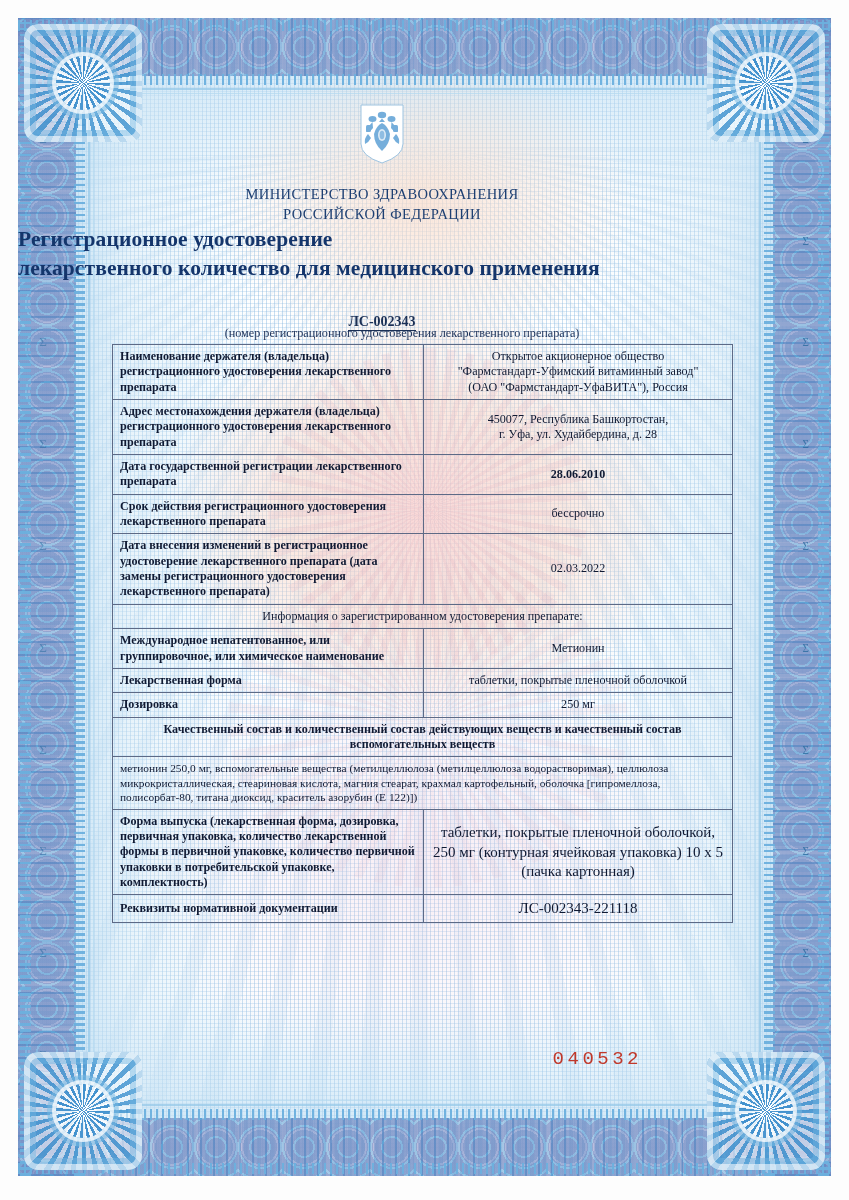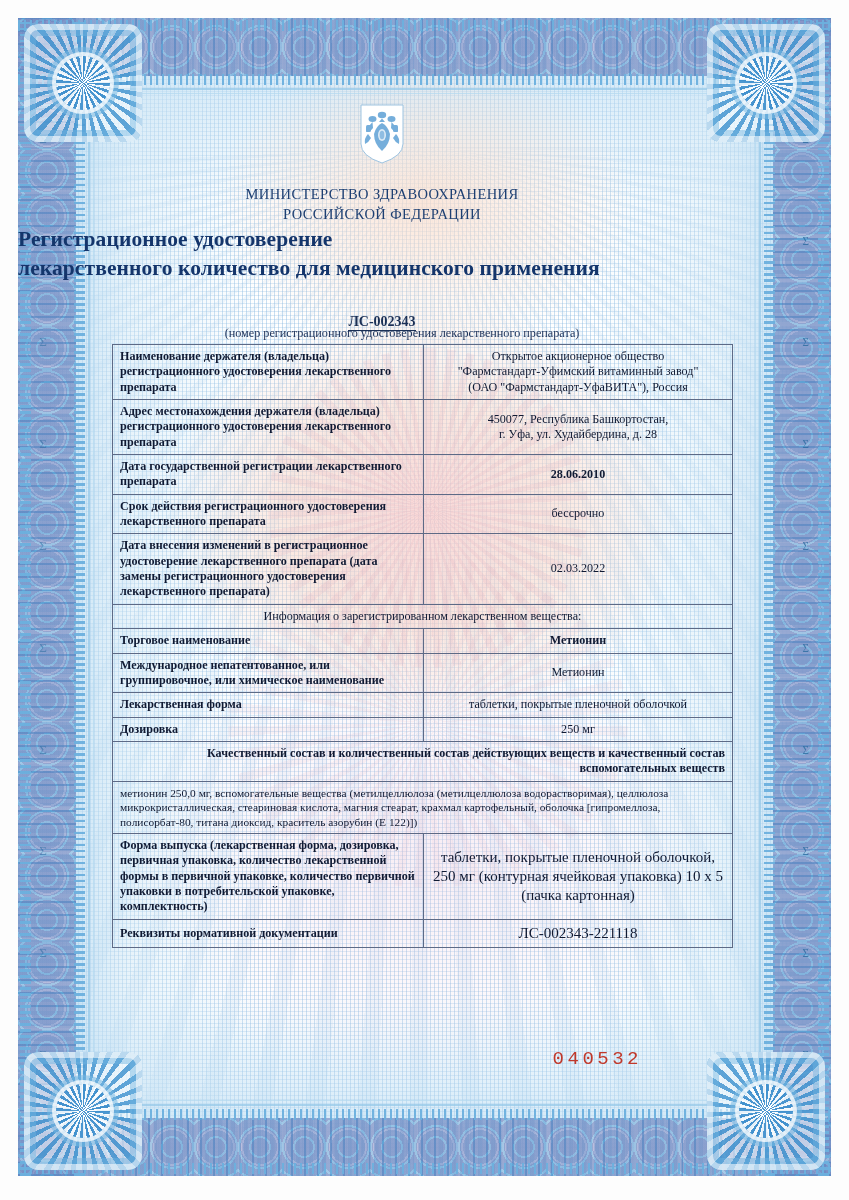--- a/index.html
+++ b/index.html
@@ -203,21 +203,21 @@
   #tbl td{
     border:1px solid #5d6a86;
     padding:4px 7px;
     vertical-align:middle;
     line-height:1.27;
   }
   td.lbl{width:296px;font-size:12.1px;font-weight:bold;}
   td.val{font-size:12.1px;text-align:center;}
   td.val.bold{font-weight:bold;}
   td.span{font-size:12.1px;text-align:center;font-weight:normal;}
-  td.fullbold{font-size:12.1px;font-weight:bold;text-align:right;}
+  td.fullbold{font-size:12.1px;font-weight:bold;text-align:center;}
   td.comp{font-size:11.4px;text-align:left;line-height:1.3;font-weight:normal;}
   td.valleft{font-size:15px;text-align:center;vertical-align:top;}
   td.lbl.top{vertical-align:top;}
 
   .serial{
     position:absolute;right:104px;top:1030px;
     font-family:"Liberation Mono","DejaVu Sans Mono",monospace;
     font-size:19px;letter-spacing:3.5px;color:#c0392b;
   }
 </style>
@@ -364,27 +364,23 @@
             <td class="lbl">Срок действия регистрационного удостоверения лекарственного препарата</td>
             <td class="val">бессрочно</td>
           </tr>
 
           <tr>
             <td class="lbl">Дата внесения изменений в регистрационное удостоверение лекарственного препарата (дата замены регистрационного удостоверения лекарственного препарата)</td>
             <td class="val">02.03.2022</td>
           </tr>
 
           <tr>
-            <td class="span" colspan="2">Информация о зарегистрированном лекарственном вещества:</td>
-          </tr>
-
-          <tr>
-            <td class="lbl">Торговое наименование</td>
-            <td class="val bold">Метионин</td>
-          </tr>
+            <td class="span" colspan="2">Информация о зарегистрированном удостоверения препарате:</td>
+          </tr>
+
 
           <tr>
             <td class="lbl">Международное непатентованное, или группировочное, или химическое наименование</td>
             <td class="val">Метионин</td>
           </tr>
 
           <tr>
             <td class="lbl">Лекарственная форма</td>
             <td class="val">таблетки, покрытые пленочной оболочкой</td>
           </tr>

